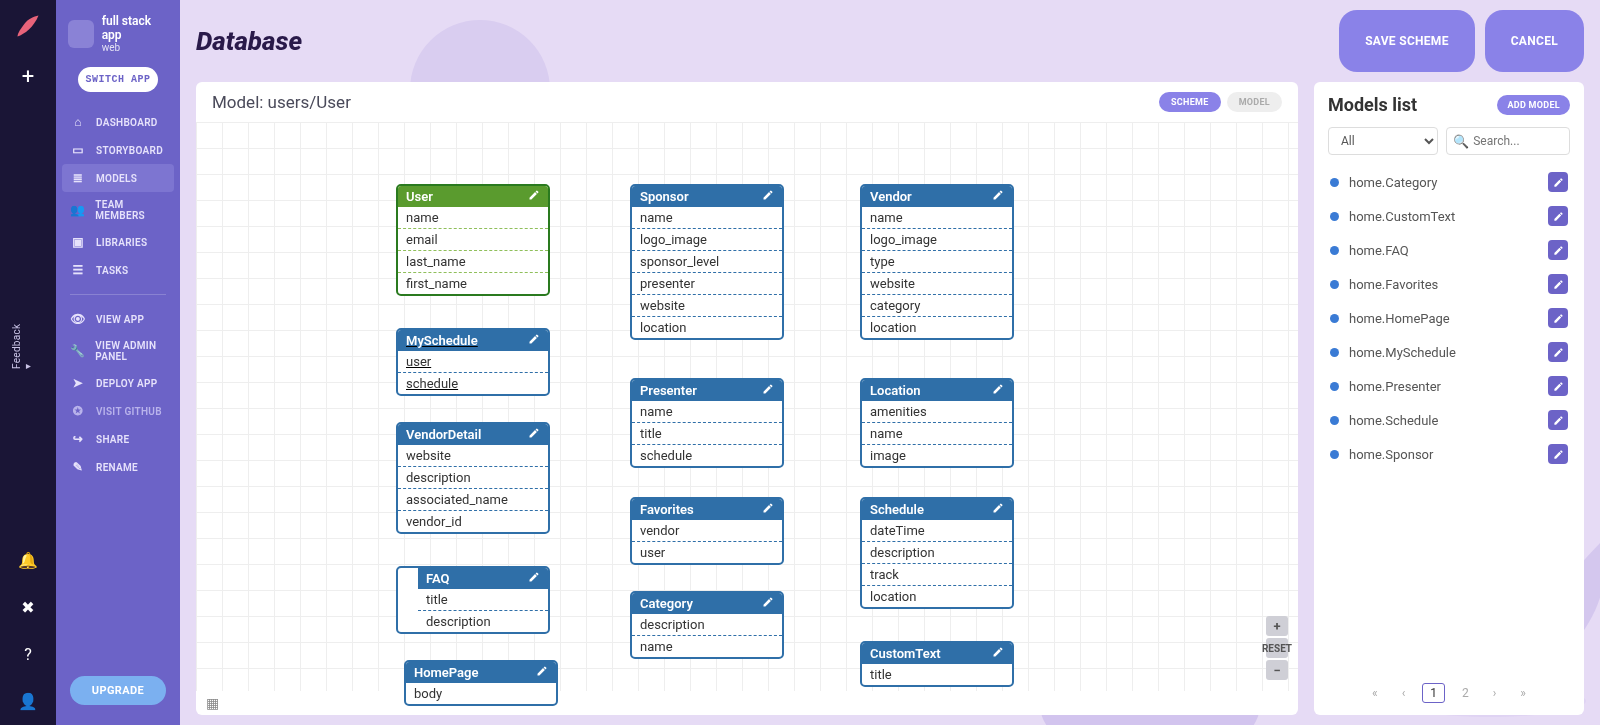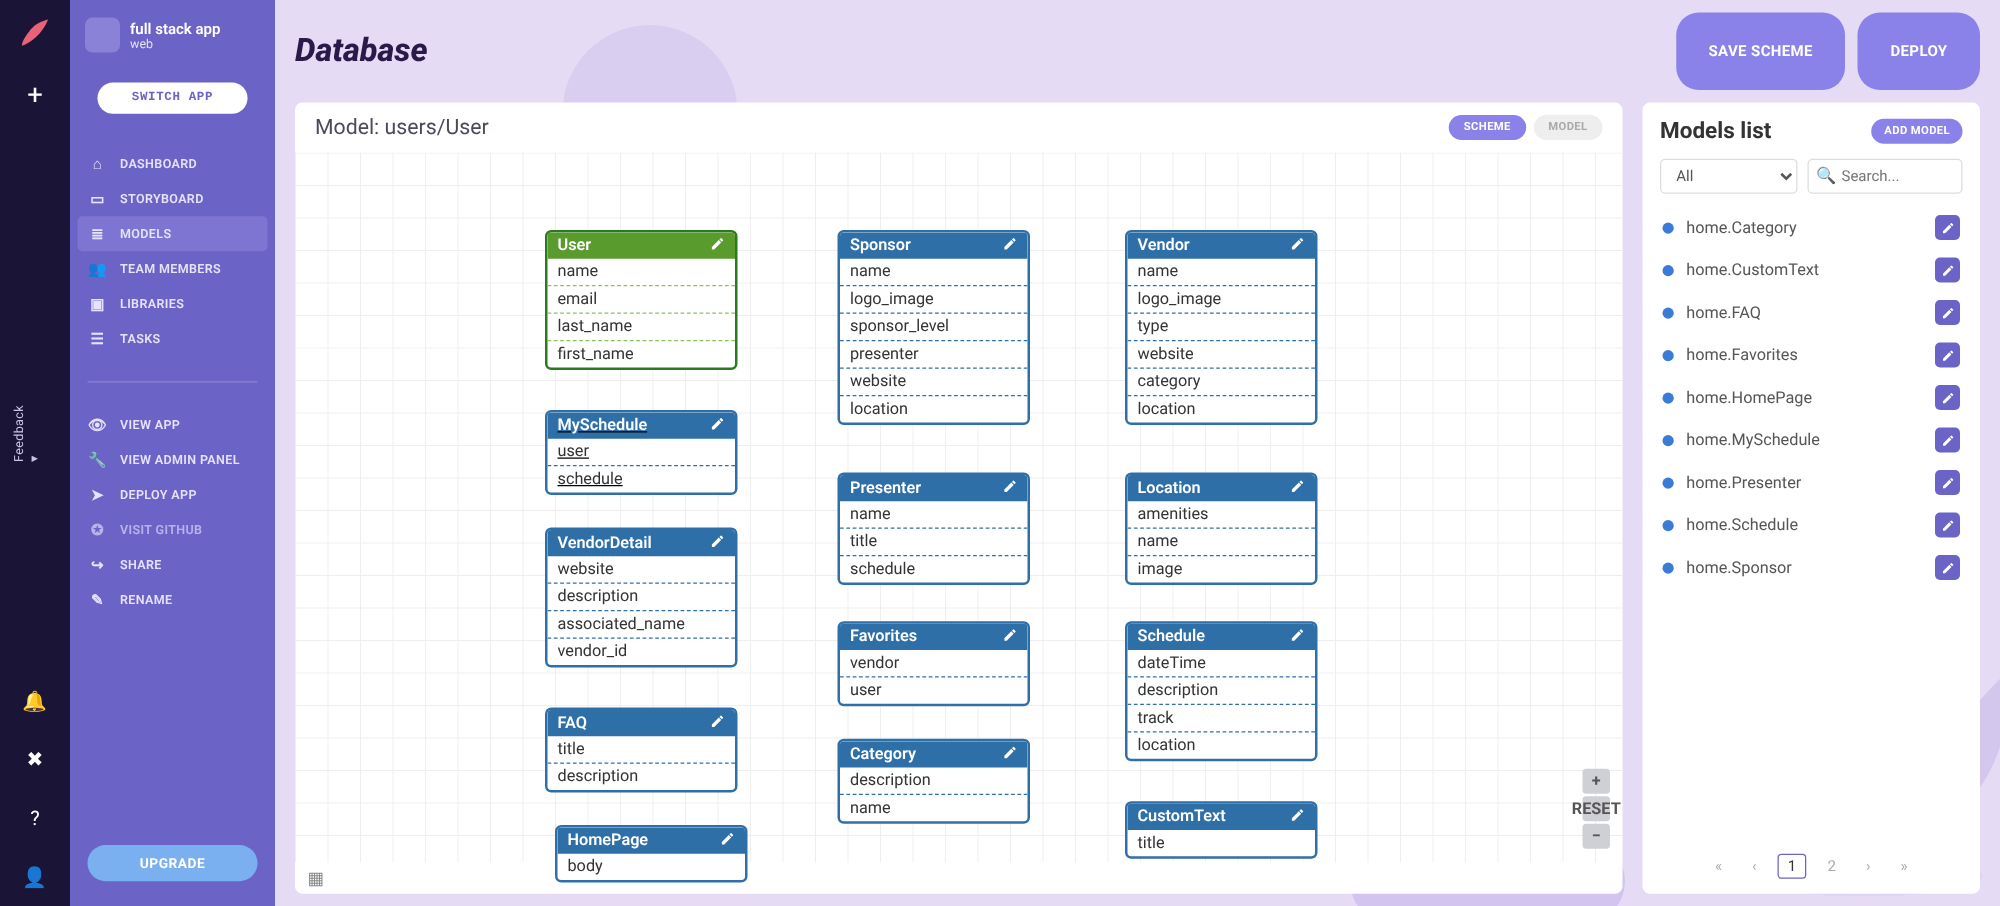--- a/index.html
+++ b/index.html
@@ -8,21 +8,21 @@
 
 
 .rail { width: 56px; background: #1a1536; color: #fff; display: flex; flex-direction: column; align-items: center; padding-top: 12px; position: relative; }
 .rail .logo { width: 28px; height: 28px; margin-bottom: 24px; }
 .rail .plus { font-size: 22px; color: #fff; margin-bottom: 20px; cursor: pointer; }
 .rail .spacer { flex: 1; }
 .rail .rail-icon { color: #fff; font-size: 16px; margin: 14px 0; cursor: pointer; }
 .feedback-tab { position: absolute; left: -12px; top: 330px; transform: rotate(-90deg); transform-origin: center; background: #1a1536; color: #c9c3e6; font-size: 10px; padding: 4px 10px; cursor: pointer; letter-spacing: .3px; }
 
 
-.sidebar { width: 164px; background: #6c63c7; color: #fff; display: flex; flex-direction: column; padding: 10px 0; font-size: 11px; gap: 10px; }
+.sidebar { width: 124px; background: #6c63c7; color: #fff; display: flex; flex-direction: column; padding: 10px 0; font-size: 11px; }
 .app-card { display: flex; align-items: center; padding: 4px 12px 10px; }
 .app-card .app-icon { width: 28px; height: 28px; background: #8a82d6; border-radius: 6px; margin-right: 8px; }
 .app-card .t1 { font-weight: 600; font-size: 12px; }
 .app-card .t2 { font-size: 10px; opacity: .8; }
 .switch-btn { background: #fff; color: #6c63c7; border: none; border-radius: 18px; font-size: 10px; font-weight: 700; padding: 7px 0; margin: 4px 22px 16px; cursor: pointer; letter-spacing: .5px; font-family: Liberation Mono, monospace; }
 .nav-item { display: flex; align-items: center; padding: 7px 14px; cursor: pointer; font-weight: 600; font-size: 10px; letter-spacing: .3px; color: #e6e2fb; }
 .nav-item.active { background: #7d75d1; border-radius: 4px; margin: 0 6px; padding: 7px 8px; }
 .nav-item .ico { width: 16px; margin-right: 10px; font-size: 12px; text-align: center; }
 .nav-sep { height: 1px; background: rgba(255,255,255,.2); margin: 10px 14px; }
 .nav-item.ghost { color: #c7c2f2; opacity: .85; }
@@ -50,21 +50,21 @@
 .tiny-pill { border: none; border-radius: 12px; font-size: 9px; font-weight: 700; padding: 5px 12px; cursor: pointer; letter-spacing: .3px; }
 .tiny-pill.on { background: #8a82e8; color: #fff; }
 .tiny-pill.off { background: #eee; color: #aaa; margin-left: 6px; }
 
 .canvas { flex: 1; position: relative; background-image: linear-gradient(#eee 1px, transparent 1px), linear-gradient(90deg, #eee 1px, transparent 1px); background-size: 26px 26px; }
 .canvas-footer { display: flex; align-items: center; padding: 4px 10px; }
 .grid-icon { font-size: 14px; color: #888; cursor: pointer; }
 .canvas-footer .sp { flex: 1; }
 .zoom-ctrl { display: flex; flex-direction: column; align-items: center; position: absolute; right: 10px; bottom: 10px; }
 .zoom-ctrl .zbtn { width: 22px; height: 20px; background: #cfcfd6; color: #555; font-size: 13px; font-weight: 700; display: flex; align-items: center; justify-content: center; cursor: pointer; border-radius: 3px; margin: 1px 0; }
-.zoom-ctrl .reset { font-size: 13px; padding: 0 4px; text-align: right; }
+.zoom-ctrl .reset { font-size: 10px; padding: 0 4px; text-align: right; }
 
 
 .mbox { position: absolute; width: 154px; background: #fff; border: 2px solid #2f6fa8; border-radius: 5px; overflow: hidden; }
 .mbox .mh { background: #2f6fa8; color: #fff; font-size: 13px; font-weight: 600; padding: 3px 8px; display: flex; align-items: center; }
 .mbox .mh .sp { flex: 1; }
 .mbox .mh .ed { font-size: 11px; cursor: pointer; }
 .mbox .mf { font-size: 13px; color: #333; padding: 3px 8px; border-bottom: 1px dashed #2f6fa8; }
 .mbox .mf:last-child { border-bottom: none; }
 .mbox.sel { border-color: #2a7a1f; }
 .mbox.sel .mh { background: #5a9b2e; }
@@ -183,21 +183,21 @@
           <ellipse cx="100" cy="160" rx="60" ry="10" opacity=".4"></ellipse>
           <path d="M100 160 C60 120 40 60 70 20 C90 60 100 110 100 160 M100 160 C140 120 160 60 130 20 C110 60 100 110 100 160 M100 160 C50 140 20 100 30 60 C60 90 85 130 100 160 M100 160 C150 140 180 100 170 60 C140 90 115 130 100 160"></path>
         </g>
       </svg>
   </div>
 
   <div class="top-row">
     <div class="page-title">Database</div>
     <div class="sp"></div>
     <button class="pill-btn">SAVE SCHEME</button>
-    <button class="pill-btn">DEPLOY</button>
+    <button class="pill-btn">CANCEL</button>
   </div>
 
   <div class="workbench">
     <div class="canvas-wrap">
       <div class="canvas-head">
         <div class="model-path">Model: users/User</div>
         <div class="sp"></div>
         <button class="tiny-pill on">SCHEME</button>
         <button class="tiny-pill off">MODEL</button>
       </div>
@@ -237,21 +237,21 @@
               <span class="sp"></span>
               <span class="ed"><svg class="pencil" viewBox="0 0 24 24">
                   <path d="M3 17.25V21h3.75L17.81 9.94l-3.75-3.75L3 17.25zM20.71 7.04a1 1 0 000-1.41l-2.34-2.34a1 1 0 00-1.41 0l-1.83 1.83 3.75 3.75 1.83-1.83z"></path>
                 </svg></span>
             </div>
             <div class="mf">website</div>
             <div class="mf">description</div>
             <div class="mf">associated_name</div>
             <div class="mf">vendor_id</div>
           </div>
-          <div class="mbox" style="left: 200px; top: 444px;">
+          <div class="mbox" style="left: 200px; top: 444px; padding-left: 20px;">
             <div class="mh">
               <span>FAQ</span>
               <span class="sp"></span>
               <span class="ed"><svg class="pencil" viewBox="0 0 24 24">
                   <path d="M3 17.25V21h3.75L17.81 9.94l-3.75-3.75L3 17.25zM20.71 7.04a1 1 0 000-1.41l-2.34-2.34a1 1 0 00-1.41 0l-1.83 1.83 3.75 3.75 1.83-1.83z"></path>
                 </svg></span>
             </div>
             <div class="mf">title</div>
             <div class="mf">description</div>
           </div>

